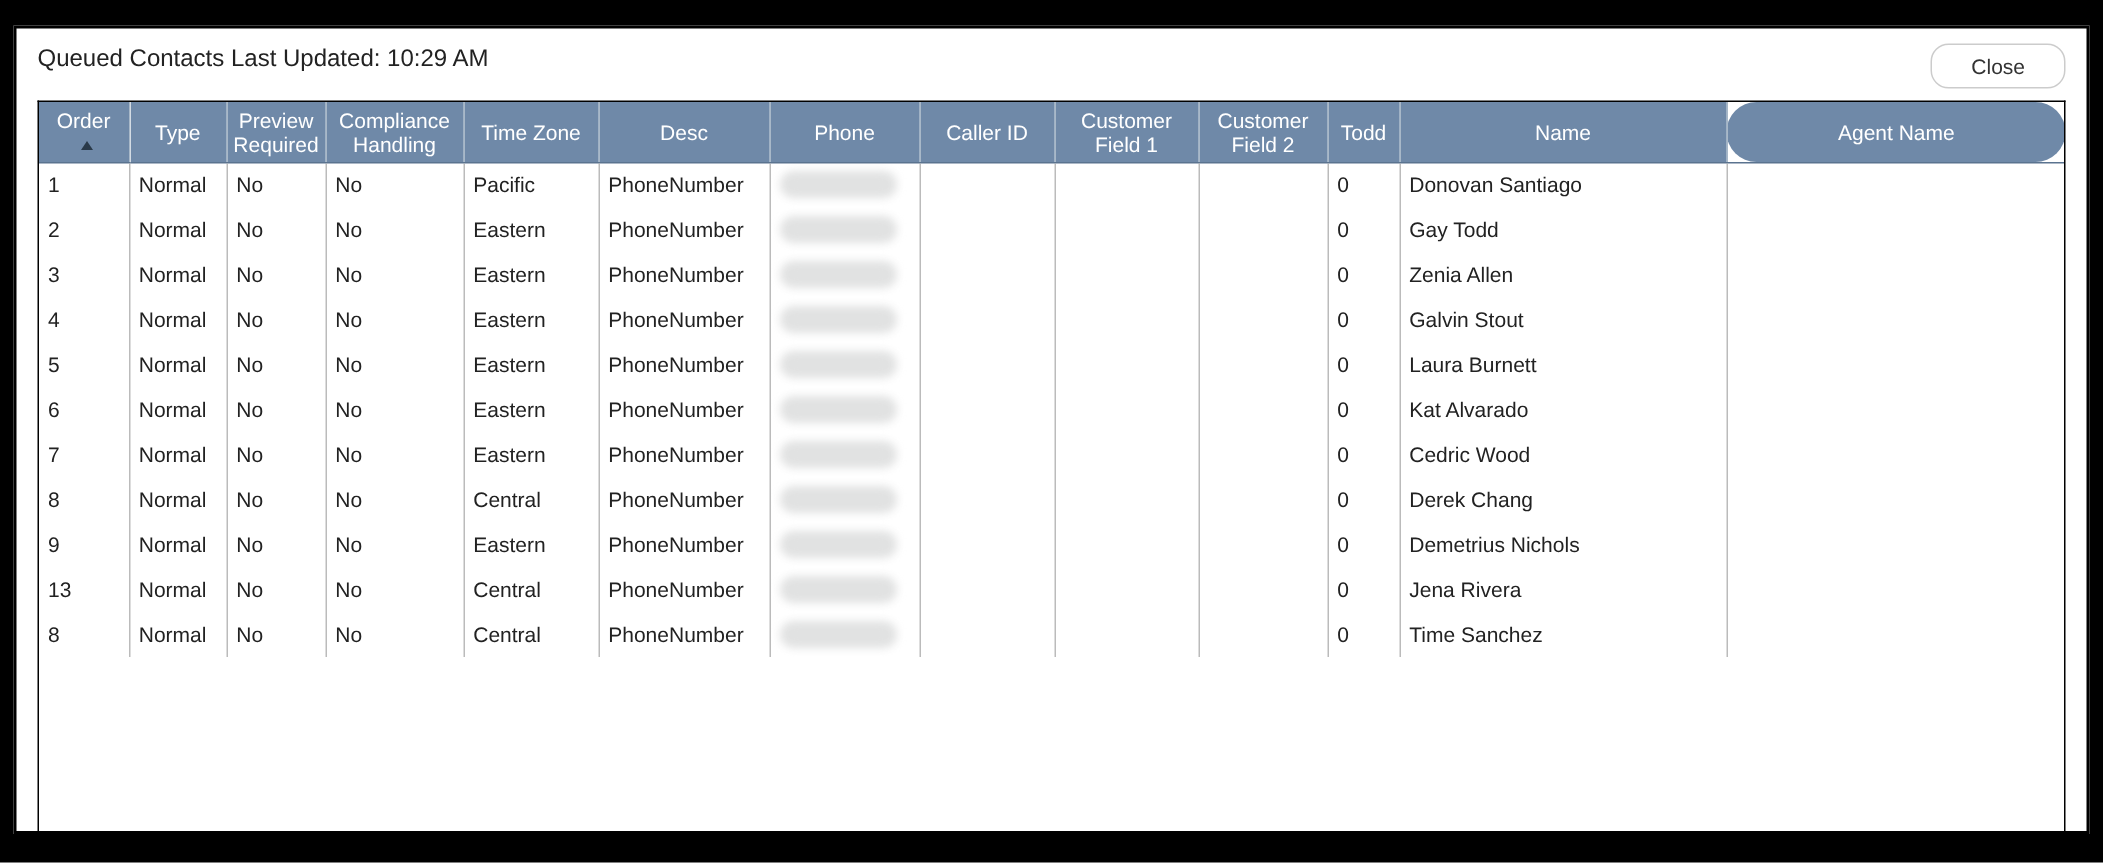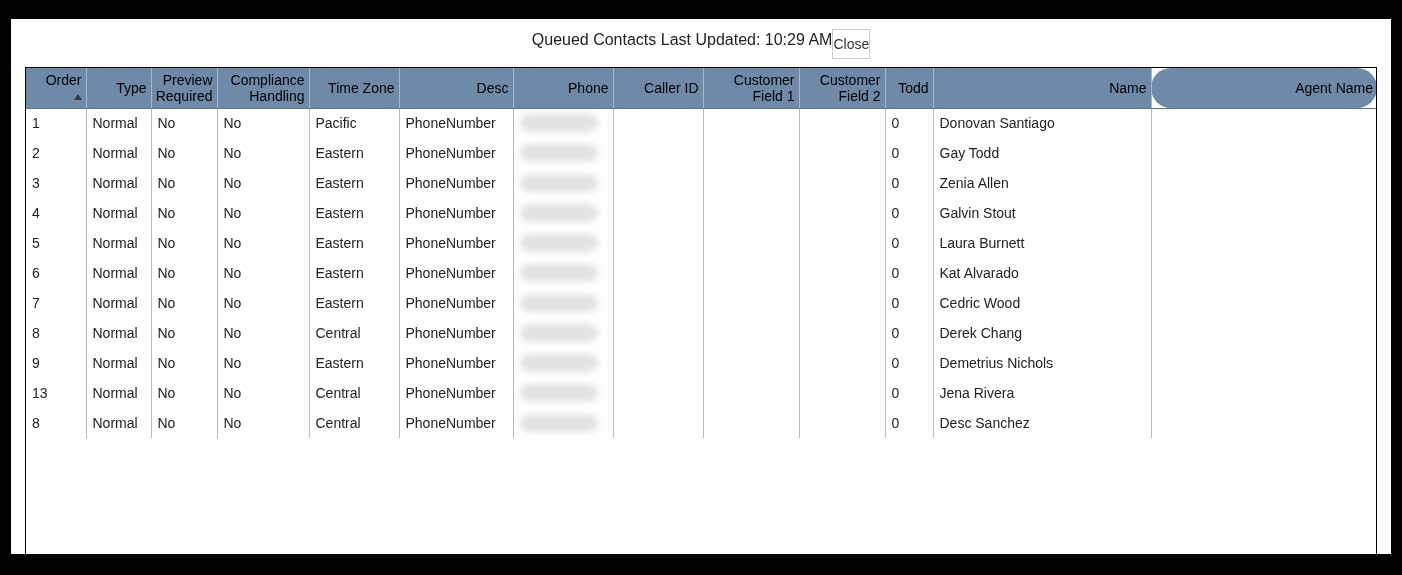--- a/index.html
+++ b/index.html
@@ -17,58 +17,58 @@
       border: 2px solid #000;
       margin: 17px 9px 9px 9px;
       width: 1384px;
       height: 539px;
       position: relative;
       display: flex;
       flex-direction: column;
     }
     .header {
       display: flex;
-      justify-content: center;
+      justify-content: space-between;
       align-items: flex-start;
       padding: 10px 14px 8px 14px;
     }
     .header-title {
       font-size: 16px;
       color: #222;
       padding-top: 2px;
     }
     .close-btn {
       border: 1px solid #ccc;
       background: #fff;
       color: #333;
       font-size: 14px;
-      padding: 6px 0;
-      border-radius: 0;
+      padding: 6px 26px;
+      border-radius: 12px;
       cursor: pointer;
     }
     .table-wrap {
       margin: 0 14px 0 14px;
       border: 1px solid #000;
       border-bottom: none;
       overflow-x: hidden;
       overflow-y: hidden;
       flex: 1;
       position: relative;
     }
     table {
       border-collapse: collapse;
       width: 100%;
       table-layout: fixed;
     }
     thead th {
       background: #6f89a8;
-      color: #000000;
+      color: #ffffff;
       font-weight: normal;
       font-size: 14px;
-      text-align: right;
+      text-align: center;
       vertical-align: middle;
       height: 40px;
       border-right: 1px solid #a8b8c8;
       border-bottom: 1px solid #5a738f;
       padding: 2px 4px;
       line-height: 1.15;
       cursor: pointer;
       user-select: none;
       position: relative;
     }
@@ -341,19 +341,19 @@
             <td>No</td>
             <td>Central</td>
             <td>PhoneNumber</td>
             <td>
               <span class="phone-blur"></span>
             </td>
             <td></td>
             <td></td>
             <td></td>
             <td>0</td>
-            <td>Desc Sanchez</td>
+            <td>Time Sanchez</td>
             <td></td>
           </tr>
         </tbody>
     </table>
   </div>
 </div>
 
 </body></html>

